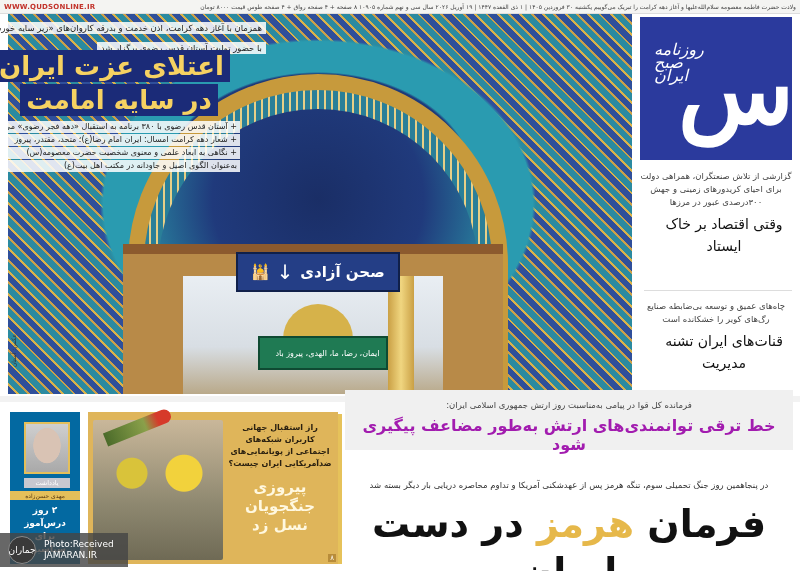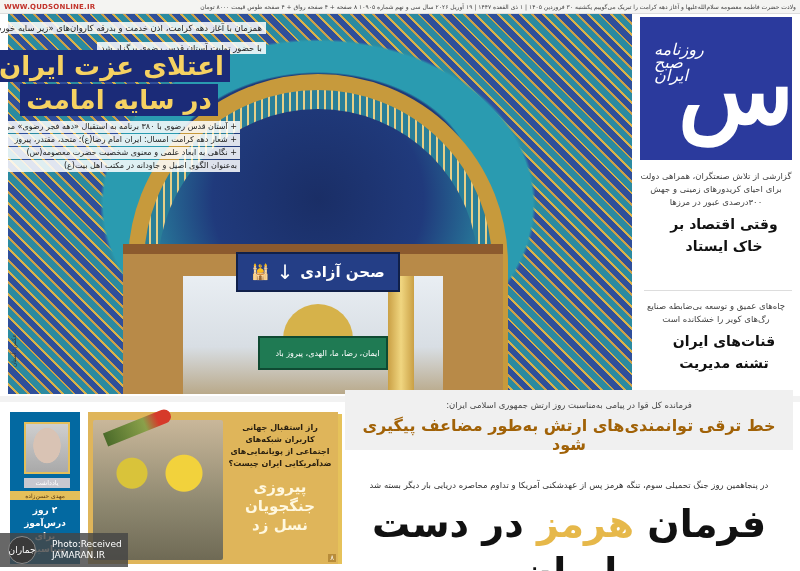--- a/index.html
+++ b/index.html
@@ -41,28 +41,28 @@
   .hero-bullets .line { display: block; background: rgba(255,255,255,0.85); font-size: 8px; line-height: 12px; color: #222; padding: 0 3px; margin-bottom: 1px; white-space: nowrap; overflow: hidden; }
 
   
   .masthead { position: absolute; left: 640px; top: 17px; width: 152px; height: 143px; background: #2b3a9d; overflow: hidden; }
   .masthead .logo-mark { position: absolute; right: 4px; top: 10px; width: 110px; height: 126px; color: #fff; font-size: 95px; font-weight: bold; line-height: 126px; text-align: center; font-family: "DejaVu Serif", serif; }
   .masthead .tagline { position: absolute; left: 14px; top: 26px; width: 58px; color: #fff; font-size: 16px; line-height: 13px; text-align: left; direction: rtl; font-style: italic; }
 
   
   .side-story { position: absolute; left: 640px; width: 152px; direction: rtl; text-align: center; }
   .side-story .kicker { font-size: 8.5px; line-height: 13px; color: #444; }
-  .side-story .title { font-size: 14px; line-height: 22px; font-weight: bold; color: #111; margin-top: 4px; margin-left: 16px; }
+  .side-story .title { font-size: 14px; line-height: 22px; font-weight: normal; color: #111; margin-top: 4px; margin-left: 16px; }
   .divider { position: absolute; left: 644px; width: 148px; height: 1px; background: #ddd; }
 
   
   .bottom-strip { position: absolute; left: 0; top: 396px; width: 800px; height: 6px; background: #f2f2f2; }
   .headline-box { position: absolute; left: 345px; top: 390px; width: 448px; height: 60px; background: #f0f0f0; direction: rtl; text-align: center; }
   .headline-box .kicker { font-size: 8.5px; color: #444; margin-top: 10px; }
-  .headline-box .title { font-size: 16px; font-weight: bold; color: #a16207; margin-top: 6px; }
+  .headline-box .title { font-size: 16px; font-weight: bold; color: #a21caf; margin-top: 6px; }
   .mainstory { position: absolute; left: 345px; top: 480px; width: 448px; direction: rtl; text-align: center; }
   .mainstory .kicker { font-size: 8.5px; color: #333; }
   .mainstory .title { font-size: 38px; font-weight: bold; color: #111; line-height: 48px; margin-top: 10px; }
   .mainstory .title .accent { color: #e6b84a; }
   .gold-rule { position: absolute; left: 338px; top: 414px; width: 4px; height: 150px; background: #e6c25a; }
 
   .feature-box { position: absolute; left: 88px; top: 412px; width: 250px; height: 152px; background: #dfb55a; }
   .feature-box .image { position: absolute; left: 5px; top: 8px; width: 130px; height: 140px; background:
       radial-gradient(circle at 70% 38%, #f2d23c 0 18px, transparent 19px),
       radial-gradient(circle at 30% 38%, #d9c33a 0 15px, transparent 16px),
@@ -72,21 +72,21 @@
   .feature-box .kicker { font-size: 8px; line-height: 12px; color: #2a2010; font-weight: bold; }
   .feature-box .title { font-size: 15px; line-height: 19px; color: #fff8e0; margin-top: 8px; font-weight: bold; }
   .feature-box .pagenum { position: absolute; right: 2px; bottom: 2px; font-size: 7px; color: #fff; background: #b88c3a; padding: 0 2px; }
 
   .column-box { position: absolute; left: 10px; top: 412px; width: 70px; height: 152px; background: #0369a1; }
   .column-box .photo { position: absolute; left: 14px; top: 10px; width: 46px; height: 52px; background: radial-gradient(ellipse 14px 18px at 50% 45%, #d9c3b4 0 96%, transparent 100%), linear-gradient(#cfcfcf, #a9a9a9); border: 2px solid #e4bf5a; }
   .column-box .label { position: absolute; left: 14px; top: 66px; width: 46px; height: 10px; background: #c8c8d0; font-size: 6.5px; color: #fff; text-align: center; direction: rtl; line-height: 10px; }
   .column-box .author { position: absolute; left: 0; top: 79px; width: 70px; height: 9px; background: #e4bf5a; font-size: 6px; color: #5a3a10; text-align: center; direction: rtl; line-height: 9px; }
   .column-box .title { position: absolute; left: 4px; top: 92px; width: 62px; font-size: 9px; line-height: 13px; color: #fff; text-align: center; direction: rtl; font-weight: bold; }
 
-  .watermark { position: absolute; left: 0; top: 533px; width: 128px; height: 34px; background: rgba(70,70,70,0.82); display: flex; align-items: center; gap: 16px; padding-left: 8px; }
+  .watermark { position: absolute; left: 0; top: 533px; width: 128px; height: 34px; background: rgba(70,70,70,0.82); display: flex; align-items: center; gap: 8px; padding-left: 8px; }
   .watermark .wm-logo { width: 28px; height: 28px; border-radius: 50%; background: #3a3a3a; border: 1px solid #888; color: #fff; font-size: 9px; display: flex; align-items: center; justify-content: center; }
   .watermark .wm-text { color: #fff; font-size: 9px; line-height: 11px; font-weight: normal; }
 </style>
 </head>
 <body>
 
 <div class="topbar">
   <span class="dateline">ولادت حضرت فاطمه معصومه سلام‌الله‌علیها و آغاز دهه کرامت را تبریک می‌گوییم    یکشنبه ۳۰ فروردین ۱۴۰۵ | ۱ ذی القعده ۱۴۴۷ | ۱۹ آوریل ۲۰۲۶    سال سی و نهم    شماره ۱۰۹۰۵    ۸ صفحه + ۴ صفحه رواق + ۴ صفحه طوس    قیمت ۸۰۰۰ تومان</span>
   <span class="website">WWW.QUDSONLINE.IR</span>
 </div>

